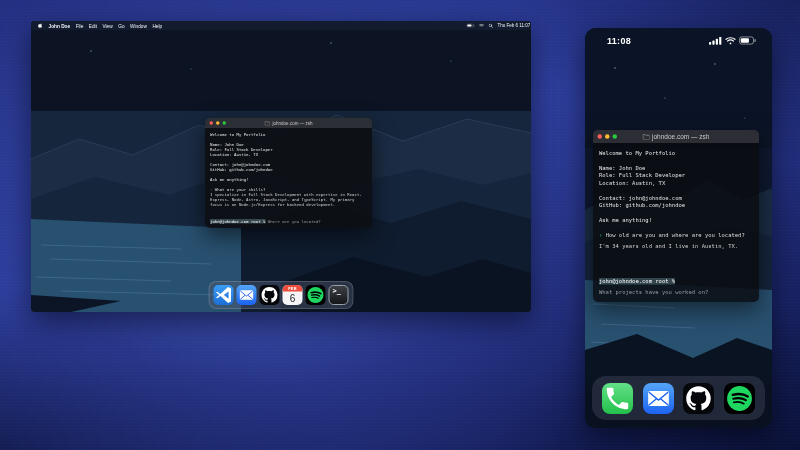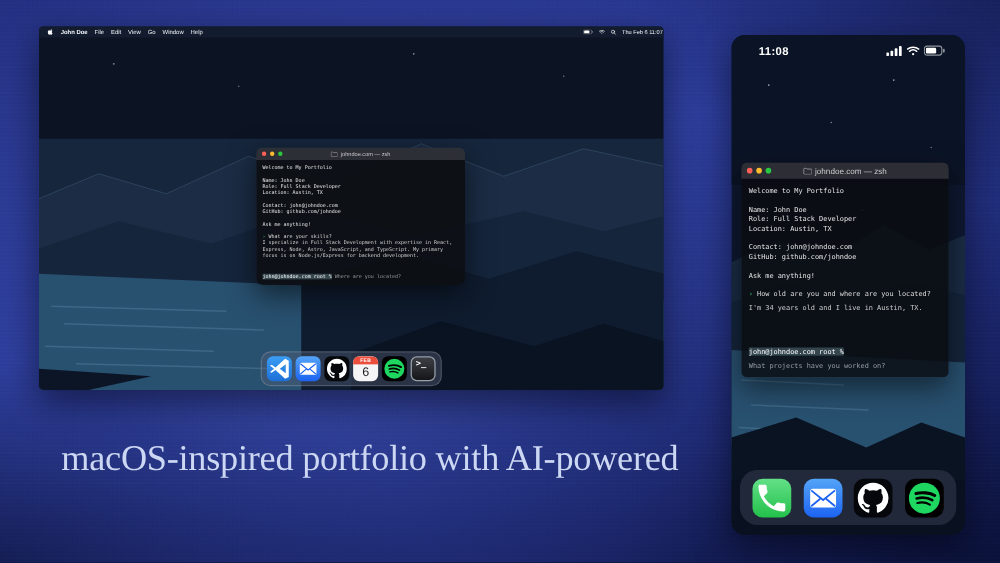--- a/index.html
+++ b/index.html
@@ -342,17 +342,16 @@
             <circle cx="12" cy="12" r="9.6" fill="#1ed760"></circle>
             <path d="M6.8 9.2 C10.5 8.2 15.5 8.6 18.4 10.4" stroke="#000" stroke-width="1.9" fill="none" stroke-linecap="round"></path>
             <path d="M7.2 12.2 C10.3 11.4 14.4 11.8 16.9 13.3" stroke="#000" stroke-width="1.6" fill="none" stroke-linecap="round"></path>
             <path d="M7.6 15 C10.1 14.4 13.3 14.7 15.4 16" stroke="#000" stroke-width="1.3" fill="none" stroke-linecap="round"></path>
           </svg>
       </div>
     </div>
   </section>
 
   <div class="caption">
-    <span class="cap-line">macOS-inspired portfolio with AI-powered</span>
   </div>
 
   <div class="grain"></div>
 </div>
 
 </body></html>

